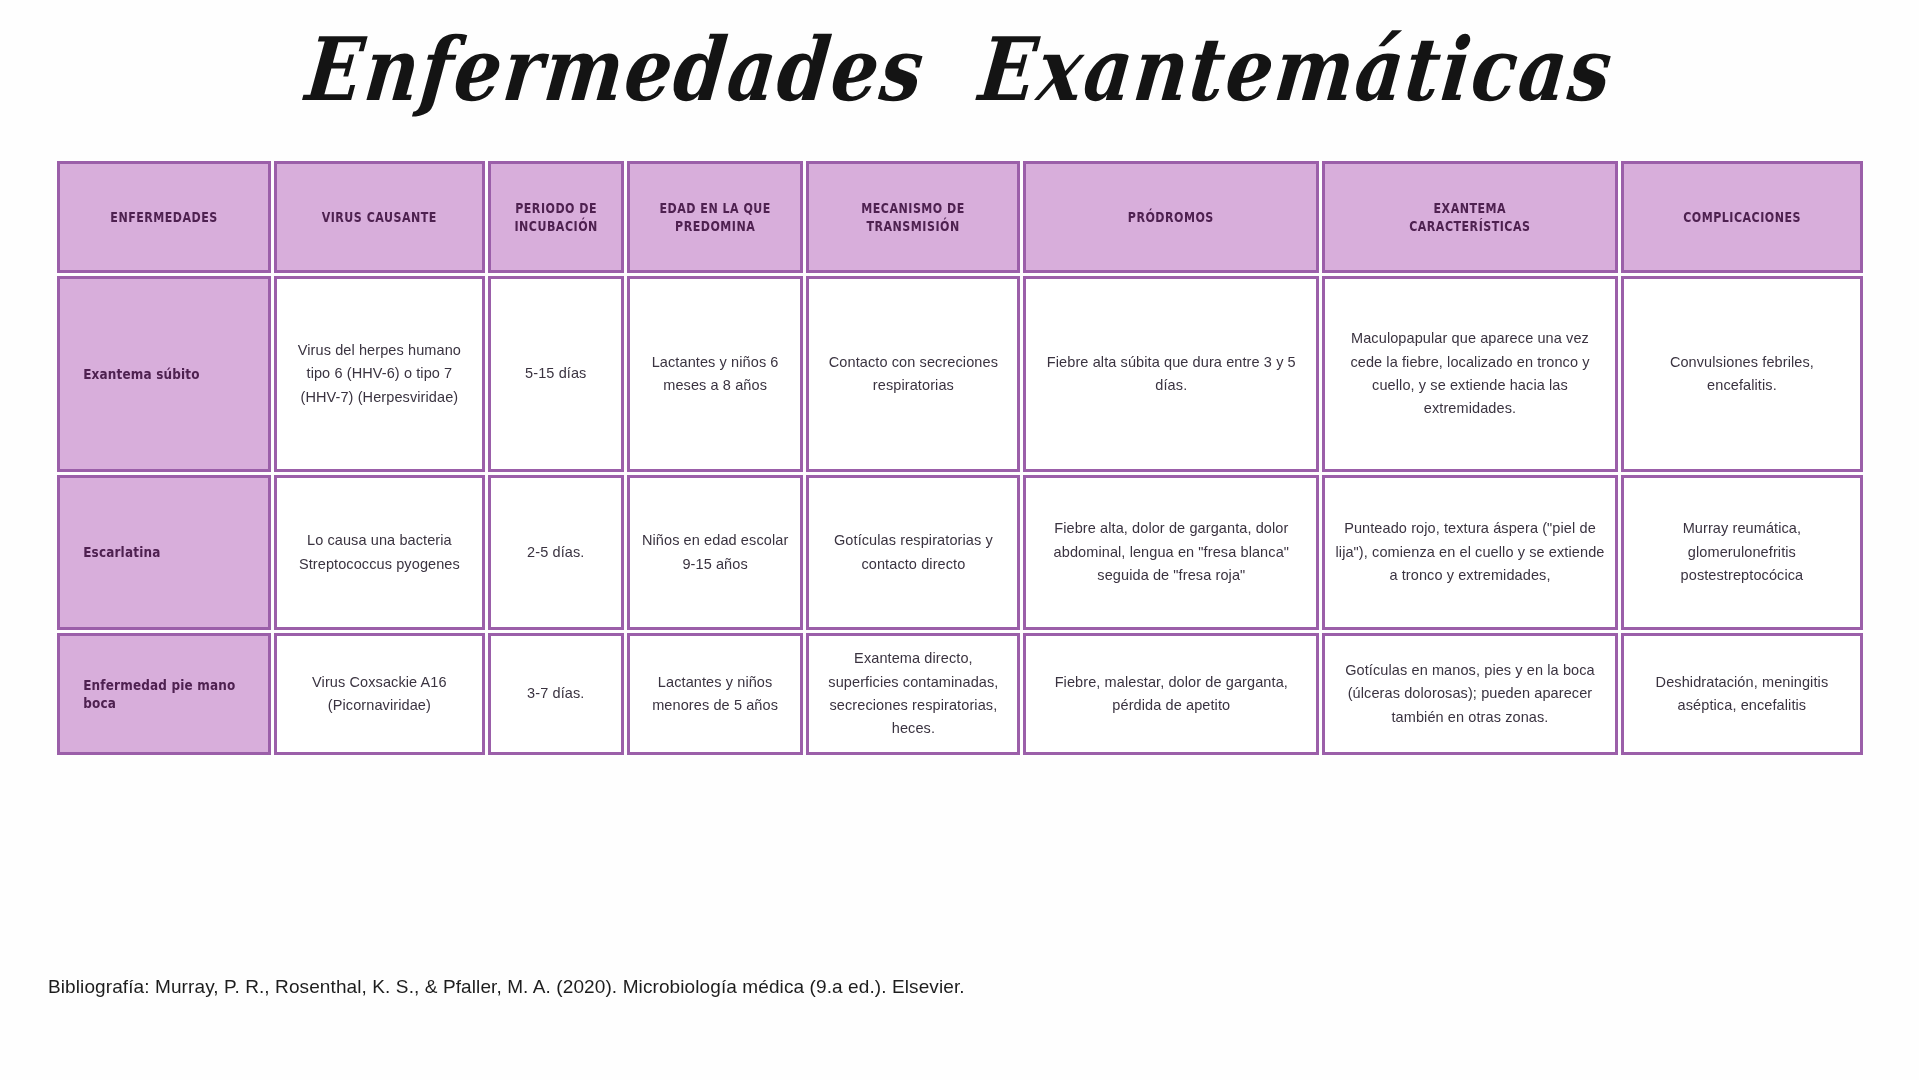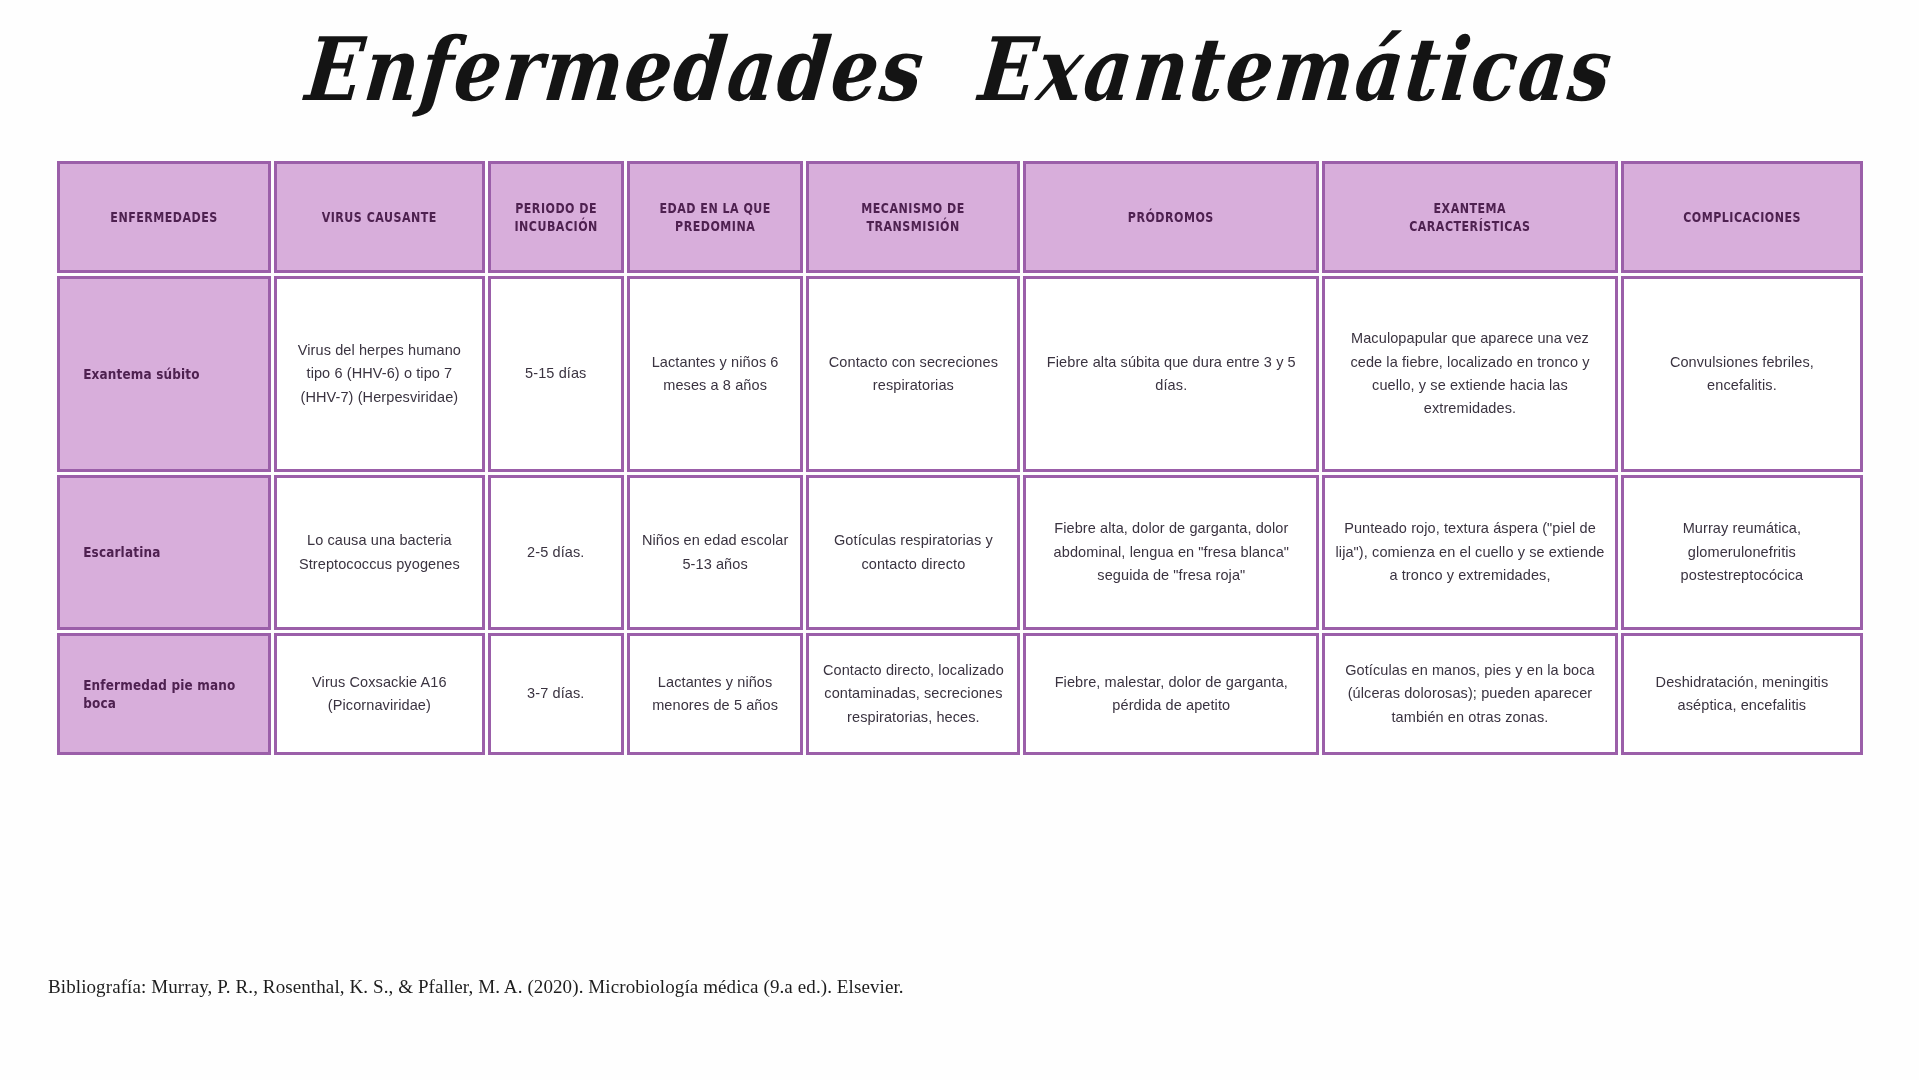--- a/index.html
+++ b/index.html
@@ -123,21 +123,21 @@
     line-height: 1.62;
     color: #3a3340;
     letter-spacing: 0.1px;
   }
 
   
   .biblio {
     position: absolute;
     left: 48px;
     top: 976px;
-    font-family: Liberation Serif, serif;
+    font-family: Liberation Sans, sans-serif;
     font-size: 19px;
     color: #1d1d1d;
     letter-spacing: 0.1px;
     white-space: nowrap;
   }
 </style>
 </head>
 <body>
 
 <div class="page">
@@ -221,21 +221,21 @@
         <td class="name-cell">
           <span class="name-text">Escarlatina</span>
         </td>
         <td class="data-cell">
           <span class="data-text">Lo causa una bacteria Streptococcus pyogenes</span>
         </td>
         <td class="data-cell">
           <span class="data-text">2-5 días.</span>
         </td>
         <td class="data-cell">
-          <span class="data-text">Niños en edad escolar 5-13 años</span>
+          <span class="data-text">Niños en edad escolar 9-15 años</span>
         </td>
         <td class="data-cell">
           <span class="data-text">Gotículas respiratorias y contacto directo</span>
         </td>
         <td class="data-cell">
           <span class="data-text">Fiebre alta, dolor de garganta, dolor abdominal, lengua en "fresa blanca" seguida de "fresa roja"</span>
         </td>
         <td class="data-cell">
           <span class="data-text">Punteado rojo, textura áspera ("piel de lija"), comienza en el cuello y se extiende a tronco y extremidades,</span>
         </td>
@@ -251,21 +251,21 @@
         <td class="data-cell">
           <span class="data-text">Virus Coxsackie A16 (Picornaviridae)</span>
         </td>
         <td class="data-cell">
           <span class="data-text">3-7 días.</span>
         </td>
         <td class="data-cell">
           <span class="data-text">Lactantes y niños menores de 5 años</span>
         </td>
         <td class="data-cell">
-          <span class="data-text">Contacto directo, localizado contaminadas, secreciones respiratorias, heces.</span>
+          <span class="data-text">Exantema directo, superficies contaminadas, secreciones respiratorias, heces.</span>
         </td>
         <td class="data-cell">
           <span class="data-text">Fiebre, malestar, dolor de garganta, pérdida de apetito</span>
         </td>
         <td class="data-cell">
           <span class="data-text">Gotículas en manos, pies y en la boca (úlceras dolorosas); pueden aparecer también en otras zonas.</span>
         </td>
         <td class="data-cell">
           <span class="data-text">Deshidratación, meningitis aséptica, encefalitis</span>
         </td>

